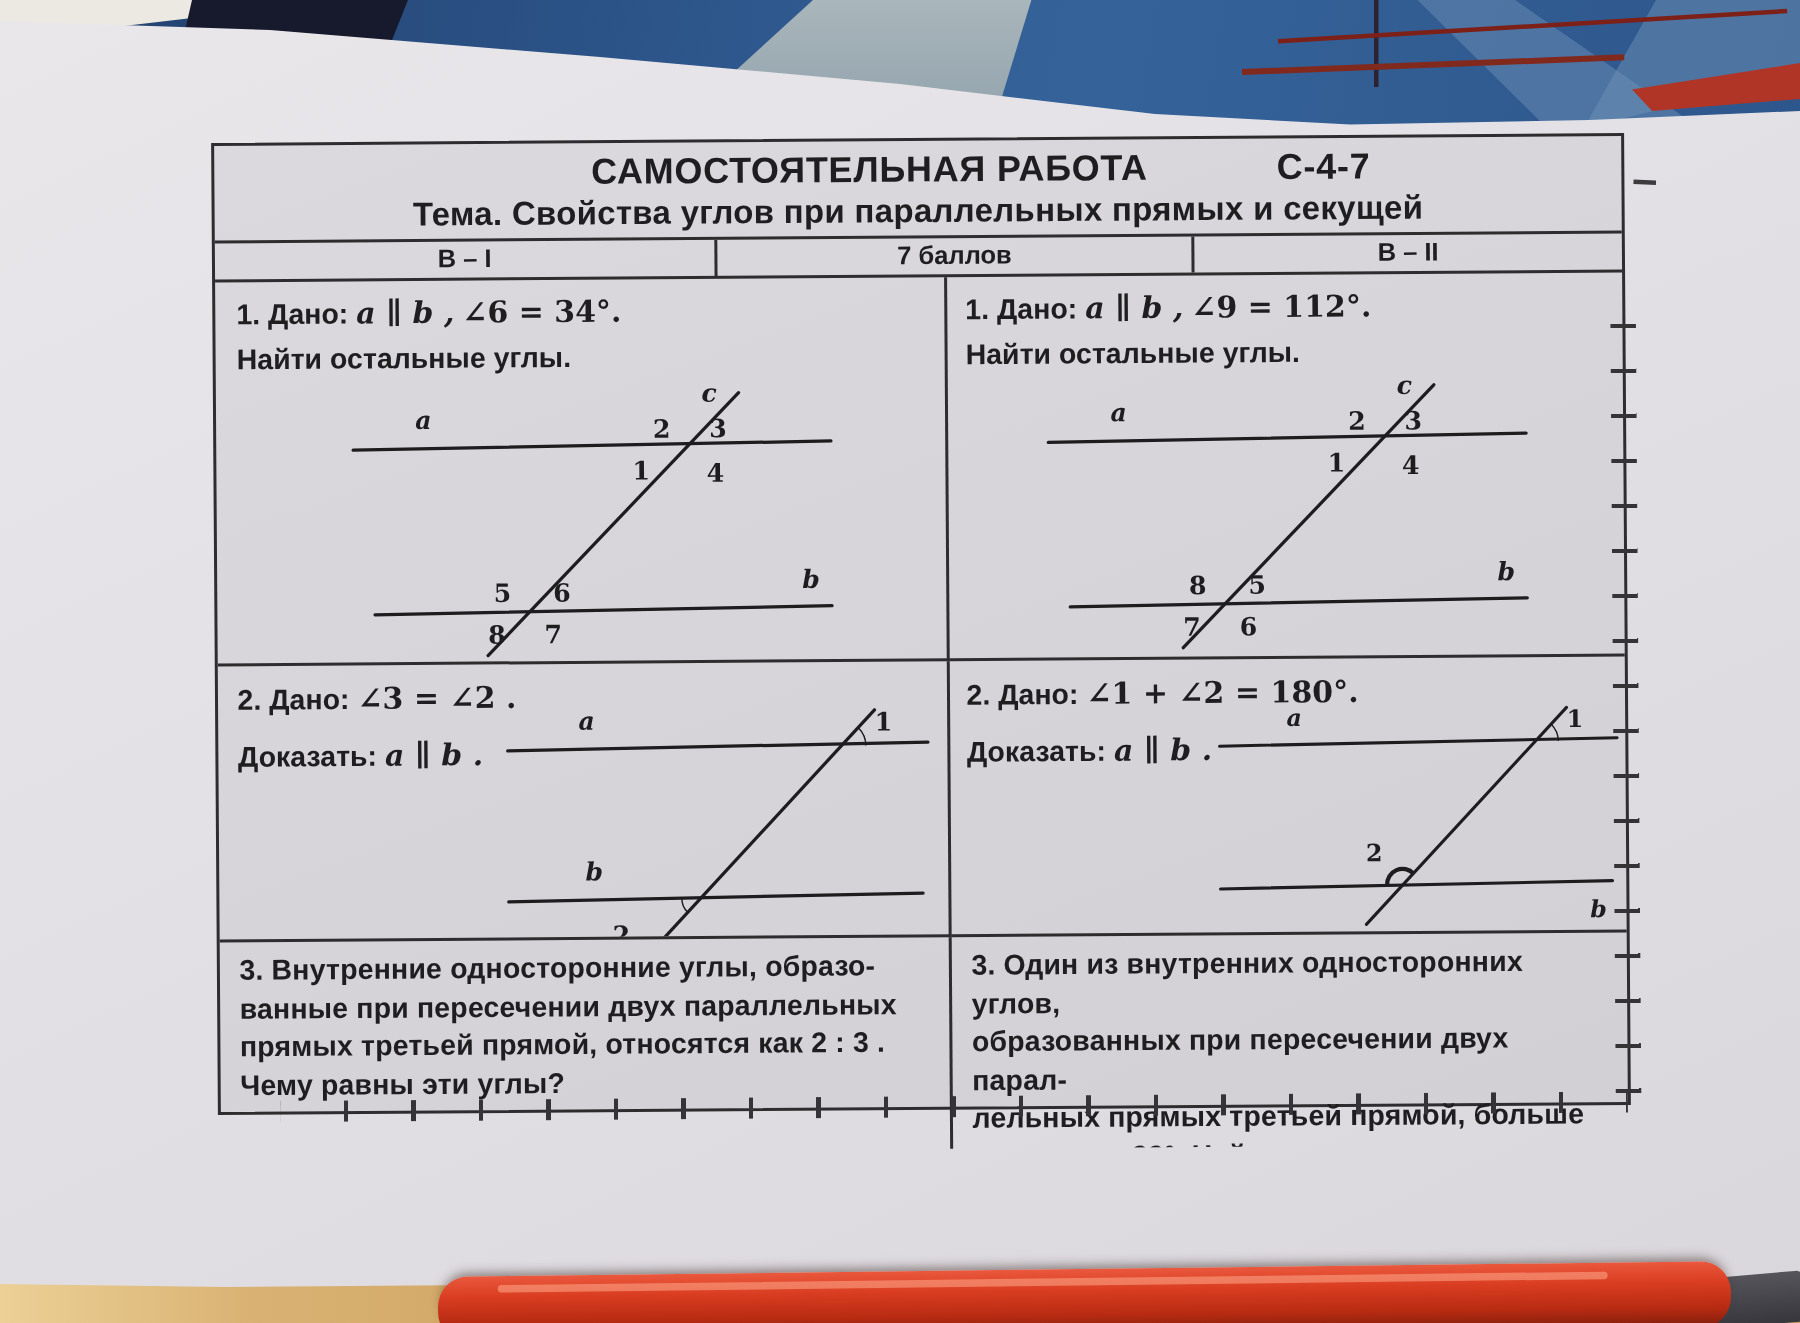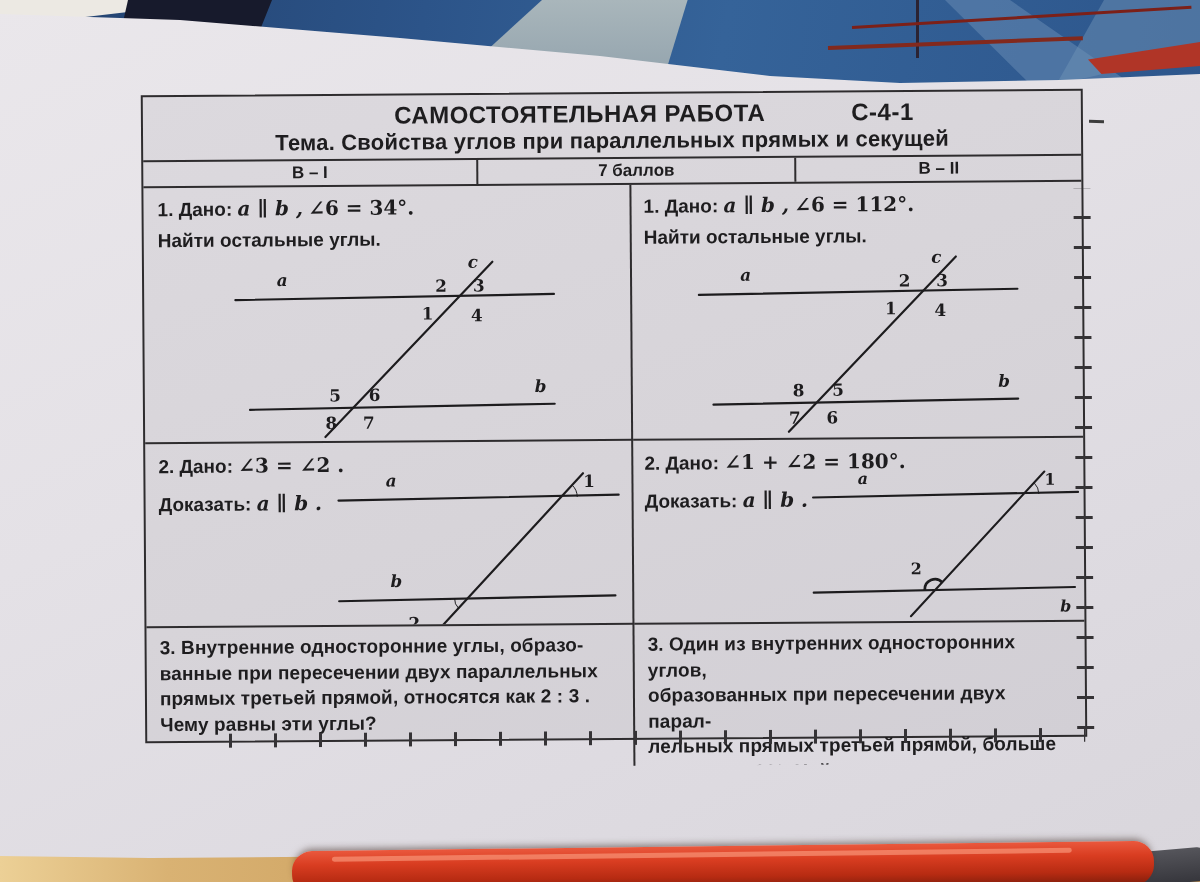--- a/index.html
+++ b/index.html
@@ -108,21 +108,21 @@
 
   <div class="wood"></div>
 
   <div class="paper">
     <div class="pen-dash"></div>
 
     <div class="ws">
 
       <div class="ws-titlebar">
         <span>САМОСТОЯТЕЛЬНАЯ РАБОТА</span>
-        <span>С-4-1</span>
+        <span>С-4-7</span>
       </div>
       <div class="ws-subtitle">Тема. Свойства углов при параллельных прямых и секущей</div>
 
       <div class="ws-header">
         <div class="hcell hc1">В – I</div>
         <div class="hcell hc2">7 баллов</div>
         <div class="hcell hc3">В – II</div>
       </div>
 
       <div class="ws-grid">
@@ -149,21 +149,21 @@
             <text class="dnum" x="148" y="150">6</text>
             <text class="dnum" x="104" y="178">8</text>
             <text class="dnum" x="142" y="178">7</text>
           </svg>
         </div>
 
         <div class="cell r1">
           <div class="tline" style="left:12px;top:9px;">
             <span>1. Дано:</span>
             <span class="math it">a ∥ b ,</span>
-            <span class="math">∠6 = 112°.</span>
+            <span class="math">∠9 = 112°.</span>
           </div>
           <div class="tline" style="left:12px;top:42px;">Найти остальные углы.</div>
           <svg class="diag" style="position:absolute;left:57px;top:64px;" width="340" height="186" viewBox="0 0 340 188">
             <line x1="8" y1="47" x2="330" y2="43"></line>
             <text class="dlet" x="50" y="33">a</text>
             <line x1="22" y1="158" x2="330" y2="154"></line>
             <text class="dlet" x="310" y="142">b</text>
             <line x1="98" y1="186" x2="268" y2="10"></line>
             <text class="dlet" x="243" y="16">c</text>
             <text class="dnum" x="216" y="40">2</text>

